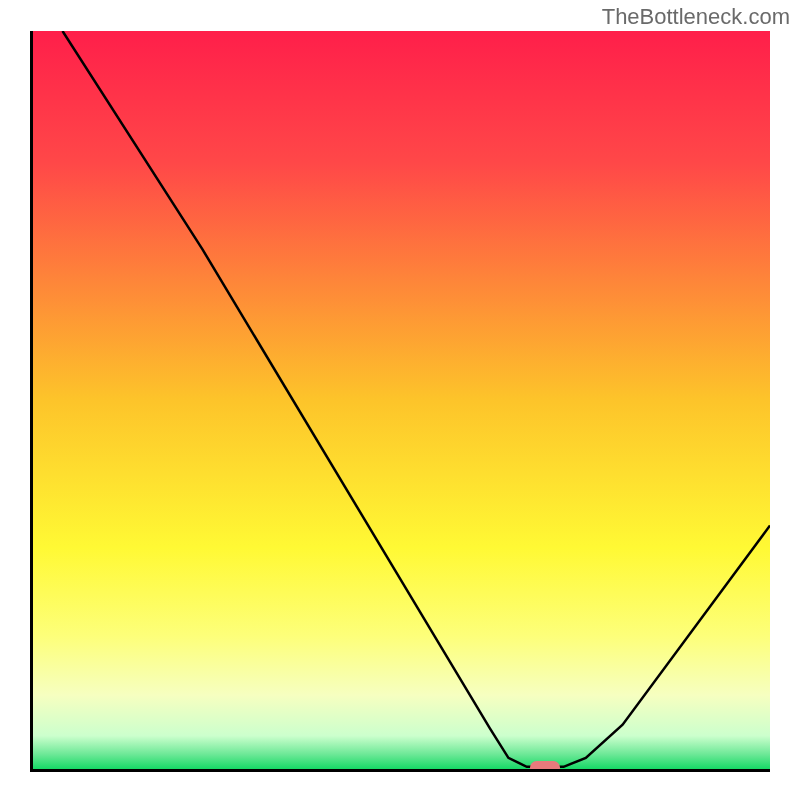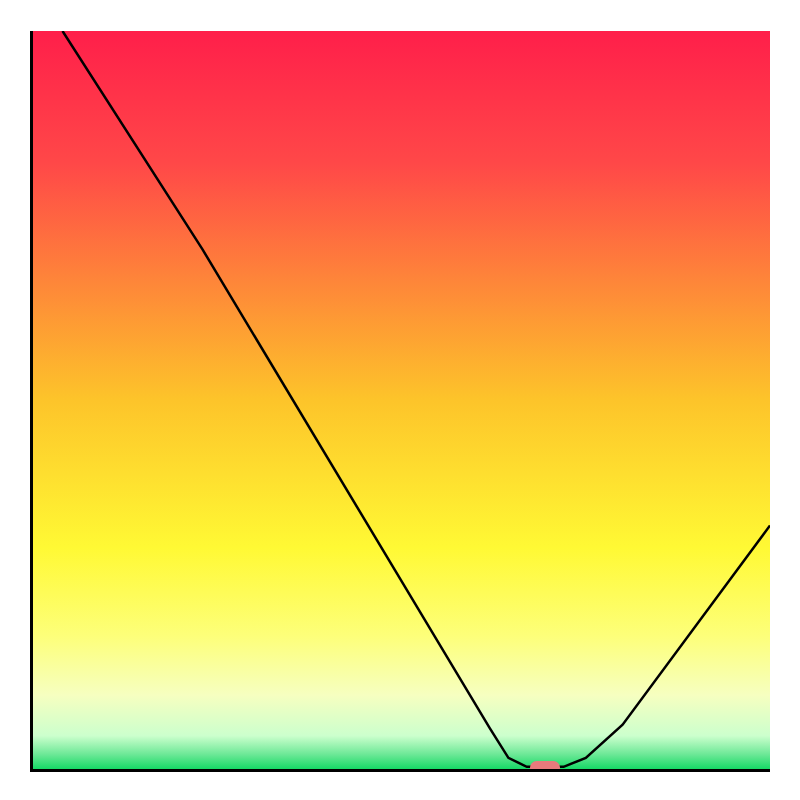--- a/index.html
+++ b/index.html
@@ -9,20 +9,21 @@
 .axis-bottom{position:absolute;left:30px;bottom:28px;width:740px;height:3px;background:#000;z-index:5}
 .plot-area{position:absolute;left:33px;top:31px;width:737px;height:738px;overflow:hidden}
 .gradient-bg{position:absolute;width:100%;height:100%;left:0;top:0}
 svg.curve{position:absolute;left:0;top:0;width:100%;height:100%;z-index:3}
 .marker{position:absolute;width:30px;height:13px;background:#e87a7c;border-radius:7px;z-index:4}
 </style>
 </head>
 <body>
 
 <div class="chart-container">
+  <div class="watermark">TheBottleneck.com</div>
   <div class="axis-left"></div>
   <div class="axis-bottom"></div>
   <div class="plot-area">
     <svg class="gradient-bg" viewBox="0 0 737 738" preserveAspectRatio="none">
       <defs>
         <linearGradient id="bg" x1="0" y1="0" x2="0" y2="1">
             <stop offset="0%" stop-color="#ff1f4a"></stop>
             <stop offset="18%" stop-color="#ff4848"></stop>
             <stop offset="50%" stop-color="#fdc42a"></stop>
             <stop offset="70%" stop-color="#fff934"></stop>

